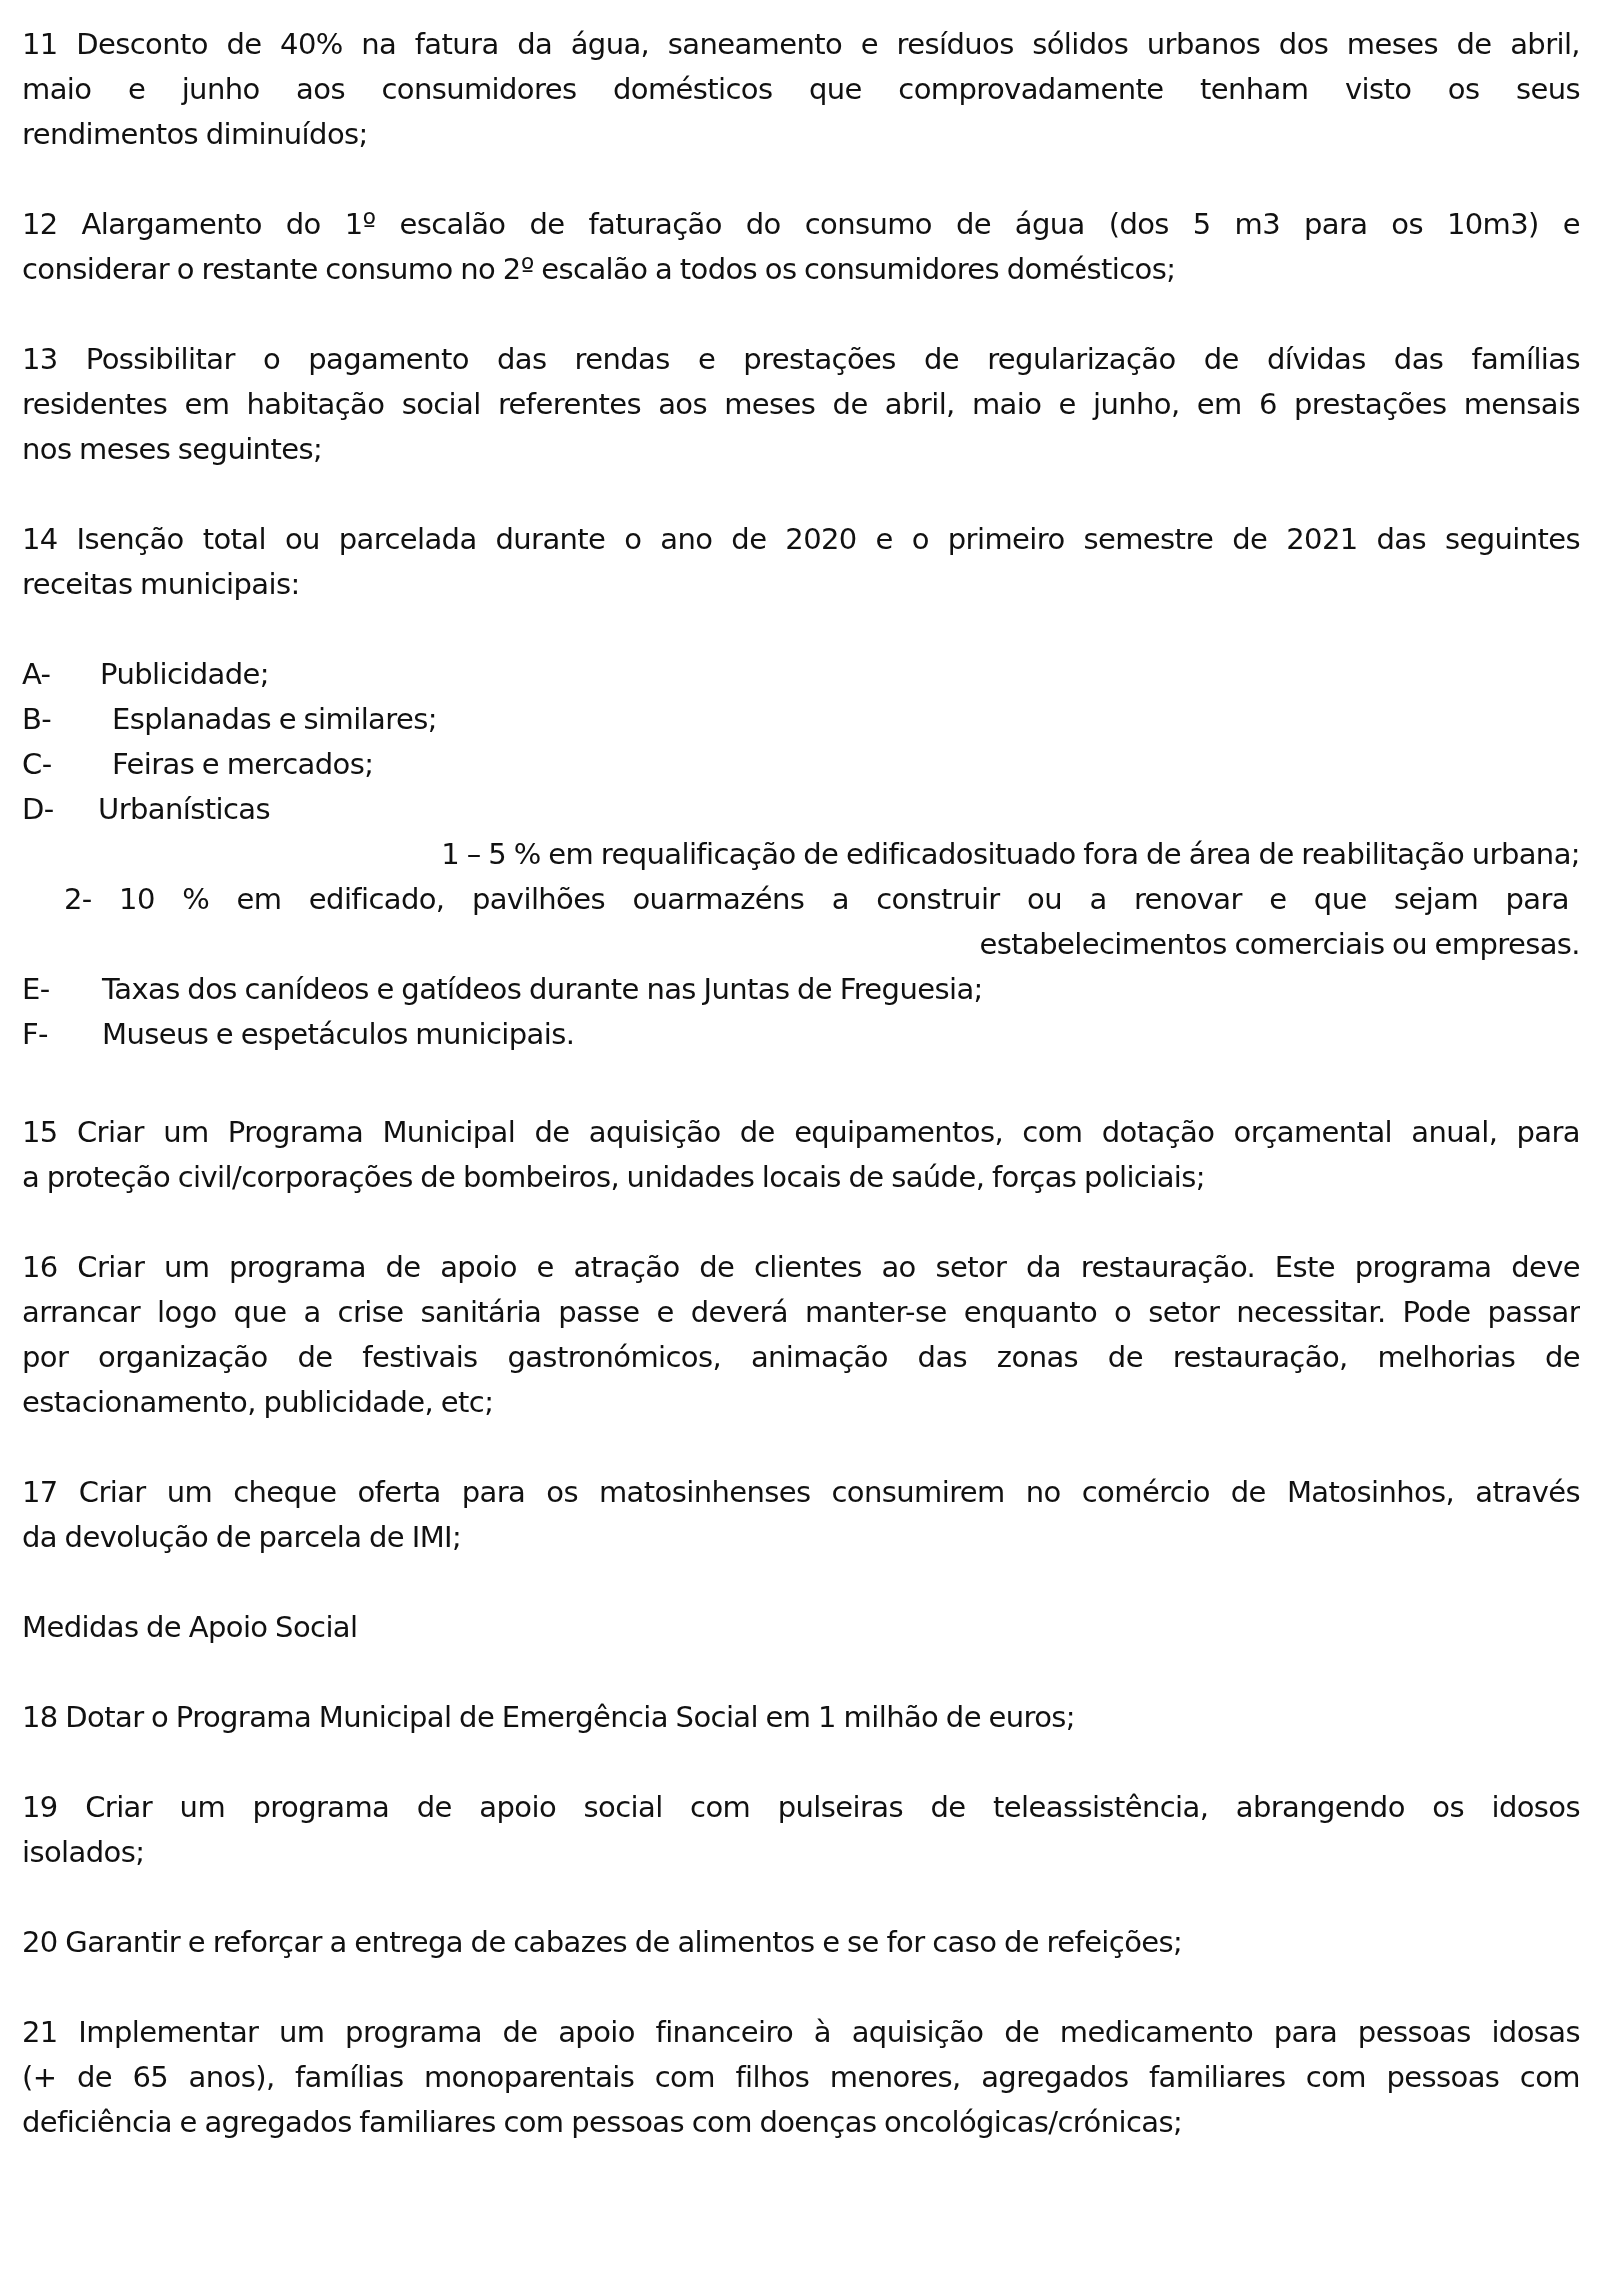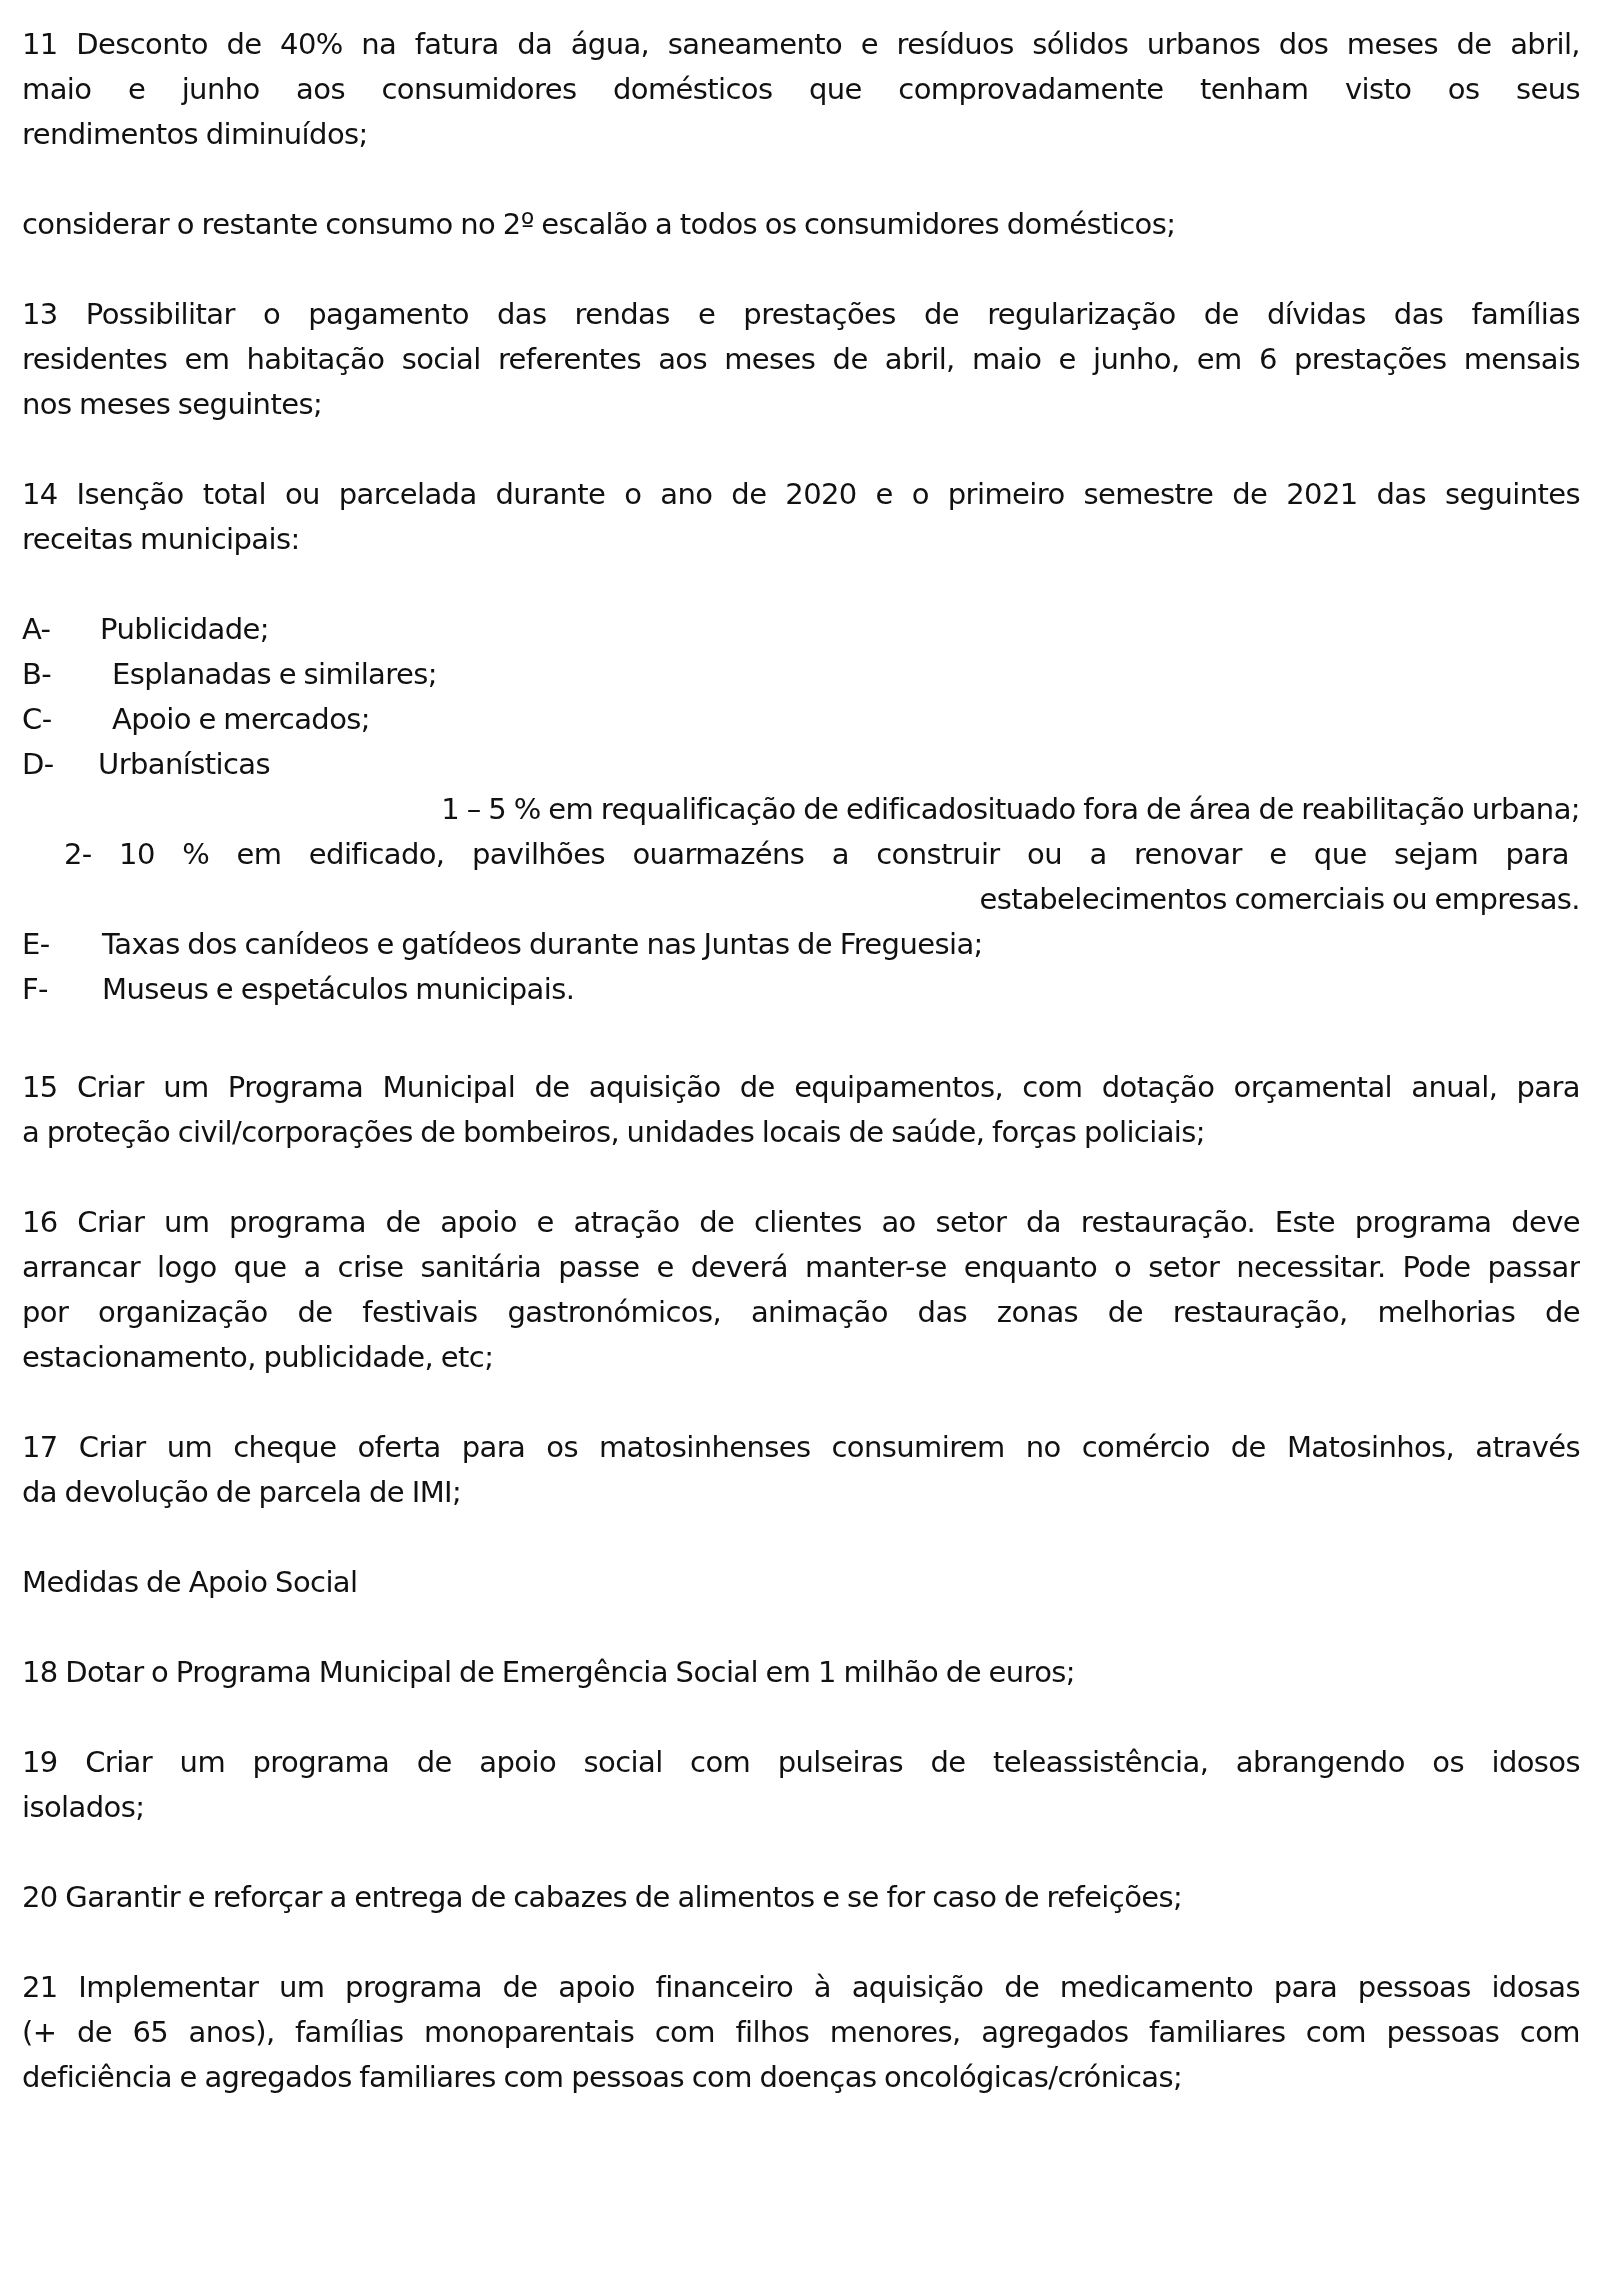--- a/index.html
+++ b/index.html
@@ -39,20 +39,21 @@
 
 <div class="page">
 
   <p class="para">
     <span class="line j">11 Desconto de 40% na fatura da água, saneamento e resíduos sólidos urbanos dos meses de abril,</span>
     <span class="line j">maio e junho aos consumidores domésticos que comprovadamente tenham visto os seus</span>
     <span class="line">rendimentos diminuídos;</span>
   </p>
 
   <p class="para">
+    <span class="line j">12 Alargamento do 1º escalão de faturação do consumo de água (dos 5 m3 para os 10m3) e</span>
     <span class="line">considerar o restante consumo no 2º escalão a todos os consumidores domésticos;</span>
   </p>
 
   <p class="para">
     <span class="line j">13 Possibilitar o pagamento das rendas e prestações de regularização de dívidas das famílias</span>
     <span class="line j">residentes em habitação social referentes aos meses de abril, maio e junho, em 6 prestações mensais</span>
     <span class="line">nos meses seguintes;</span>
   </p>
 
   <p class="para">
@@ -61,21 +62,21 @@
   </p>
 
   <div class="list">
     <span class="li">
       <span class="marker">A-</span><span>Publicidade;</span>
     </span>
     <span class="li">
       <span class="marker w2">B-</span><span>Esplanadas e similares;</span>
     </span>
     <span class="li">
-      <span class="marker w2">C-</span><span>Apoio e mercados;</span>
+      <span class="marker w2">C-</span><span>Feiras e mercados;</span>
     </span>
     <span class="li">
       <span class="marker w3">D-</span><span>Urbanísticas</span>
     </span>
     <span class="sub">1 – 5 % em requalificação de edificadosituado fora de área de reabilitação urbana;</span>
     <span class="sub j">2- 10 % em edificado, pavilhões ouarmazéns a construir ou a renovar e que sejam para</span>
     <span class="sub">estabelecimentos comerciais ou empresas.</span>
     <span class="li">
       <span class="marker w4">E-</span><span>Taxas dos canídeos e gatídeos durante nas Juntas de Freguesia;</span>
     </span>

